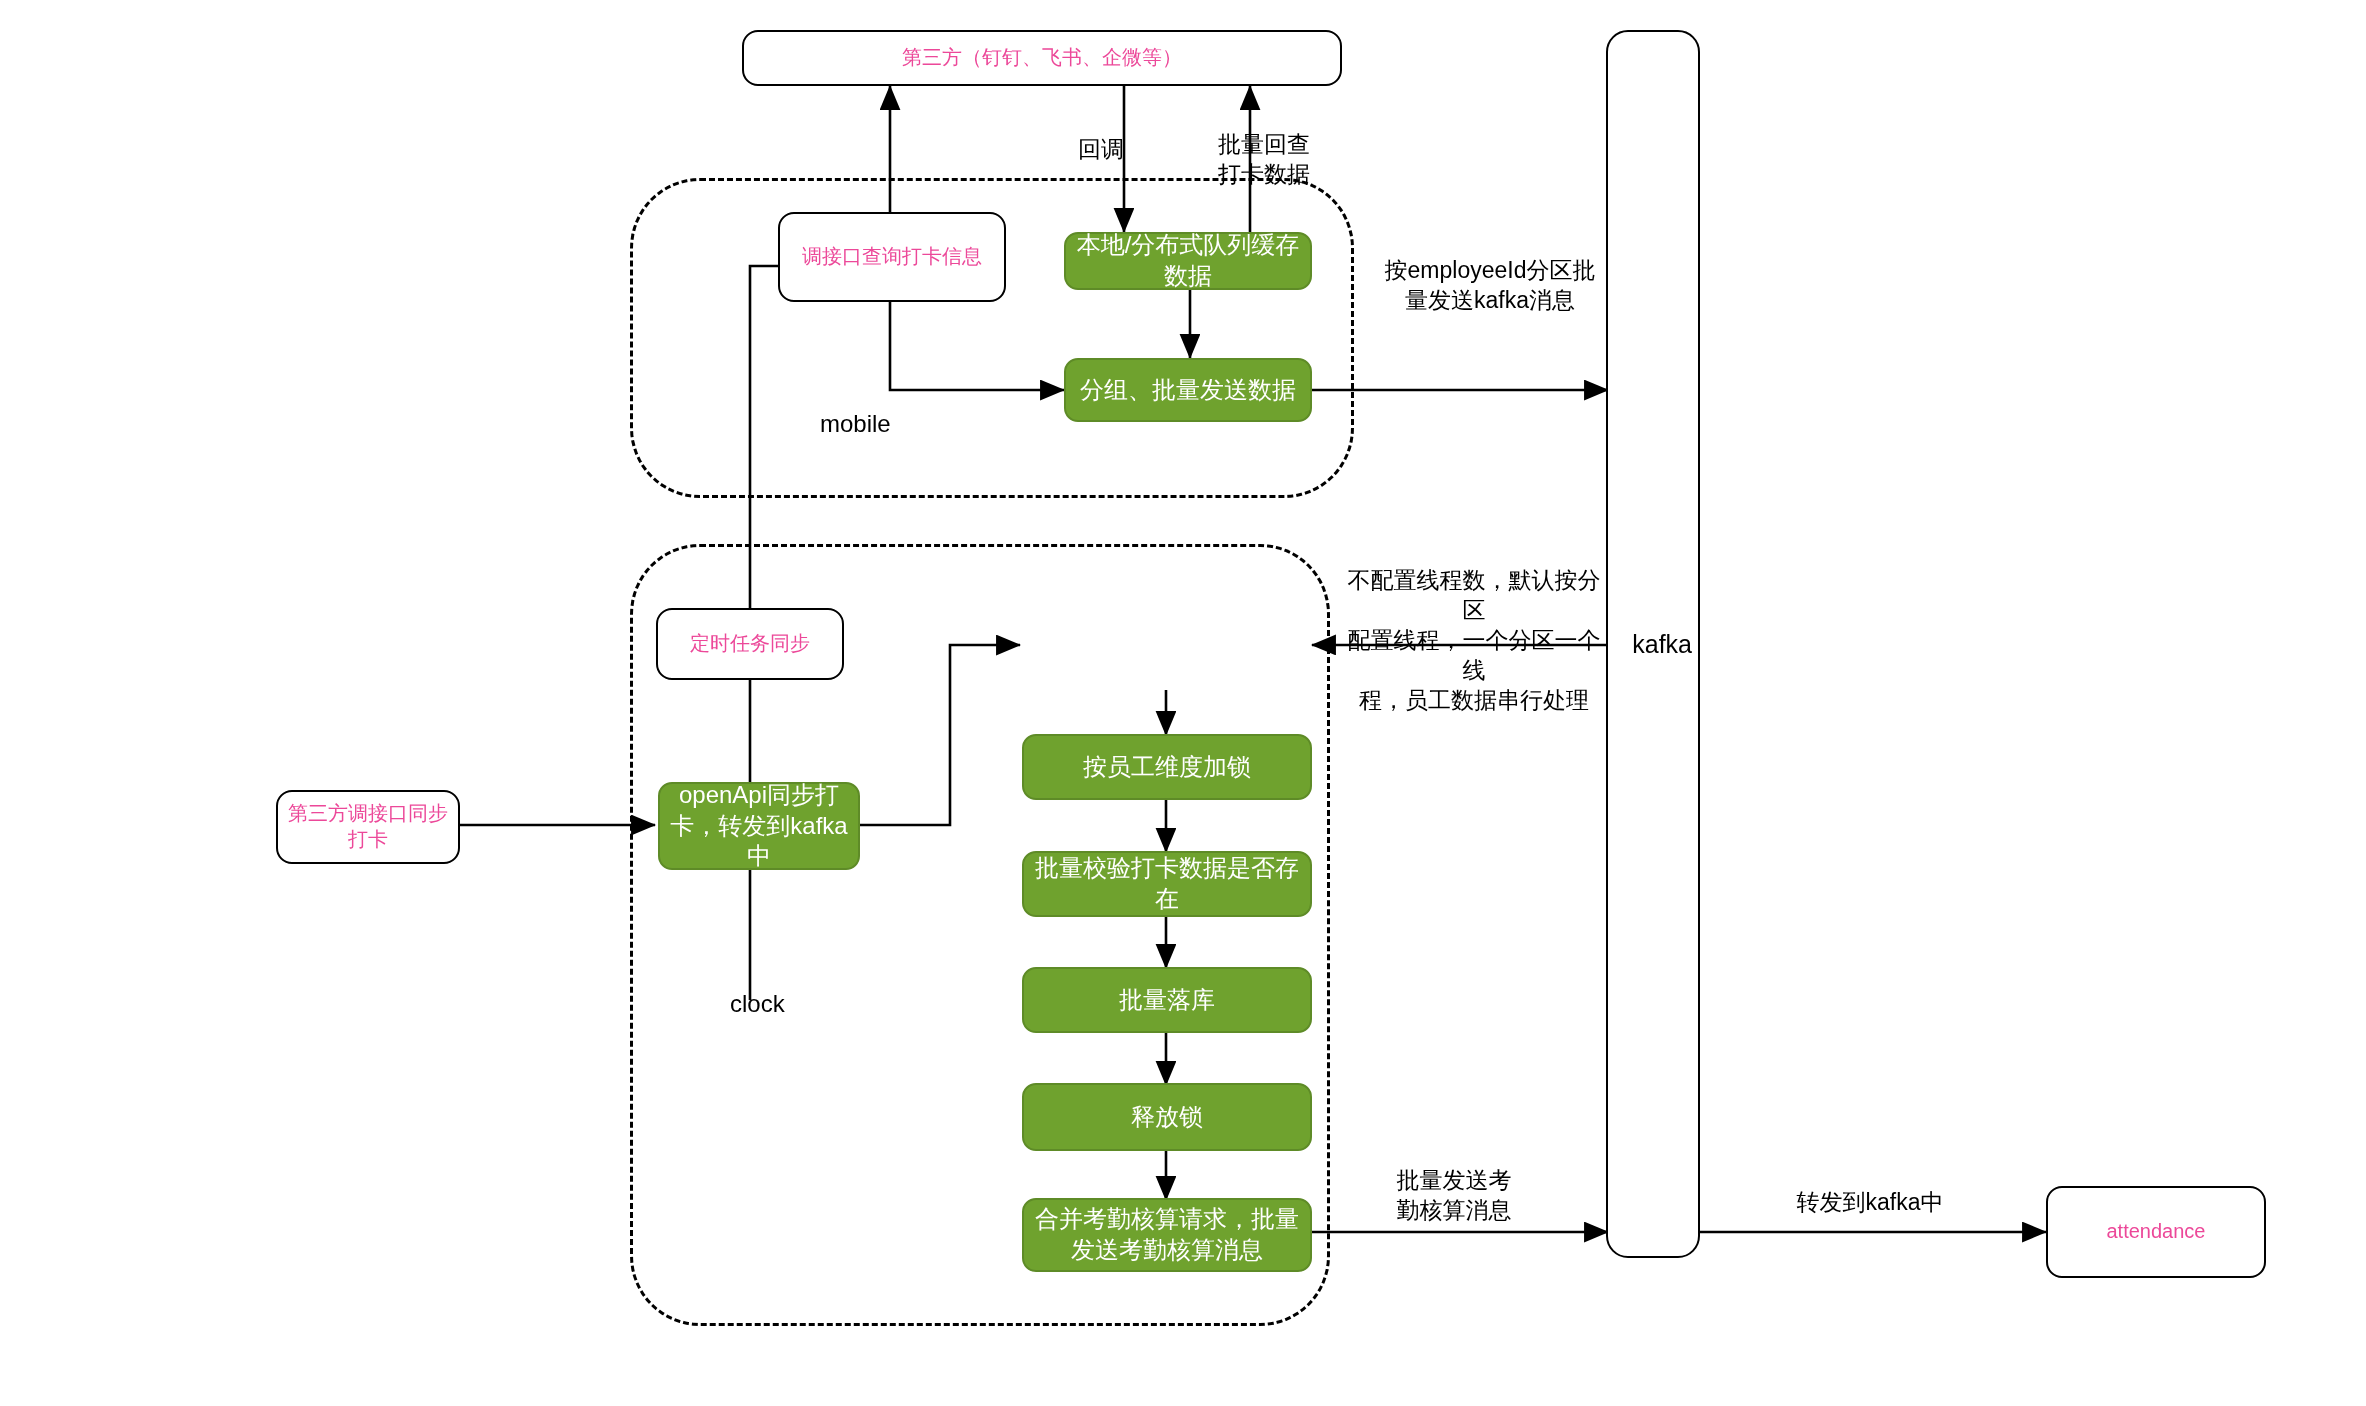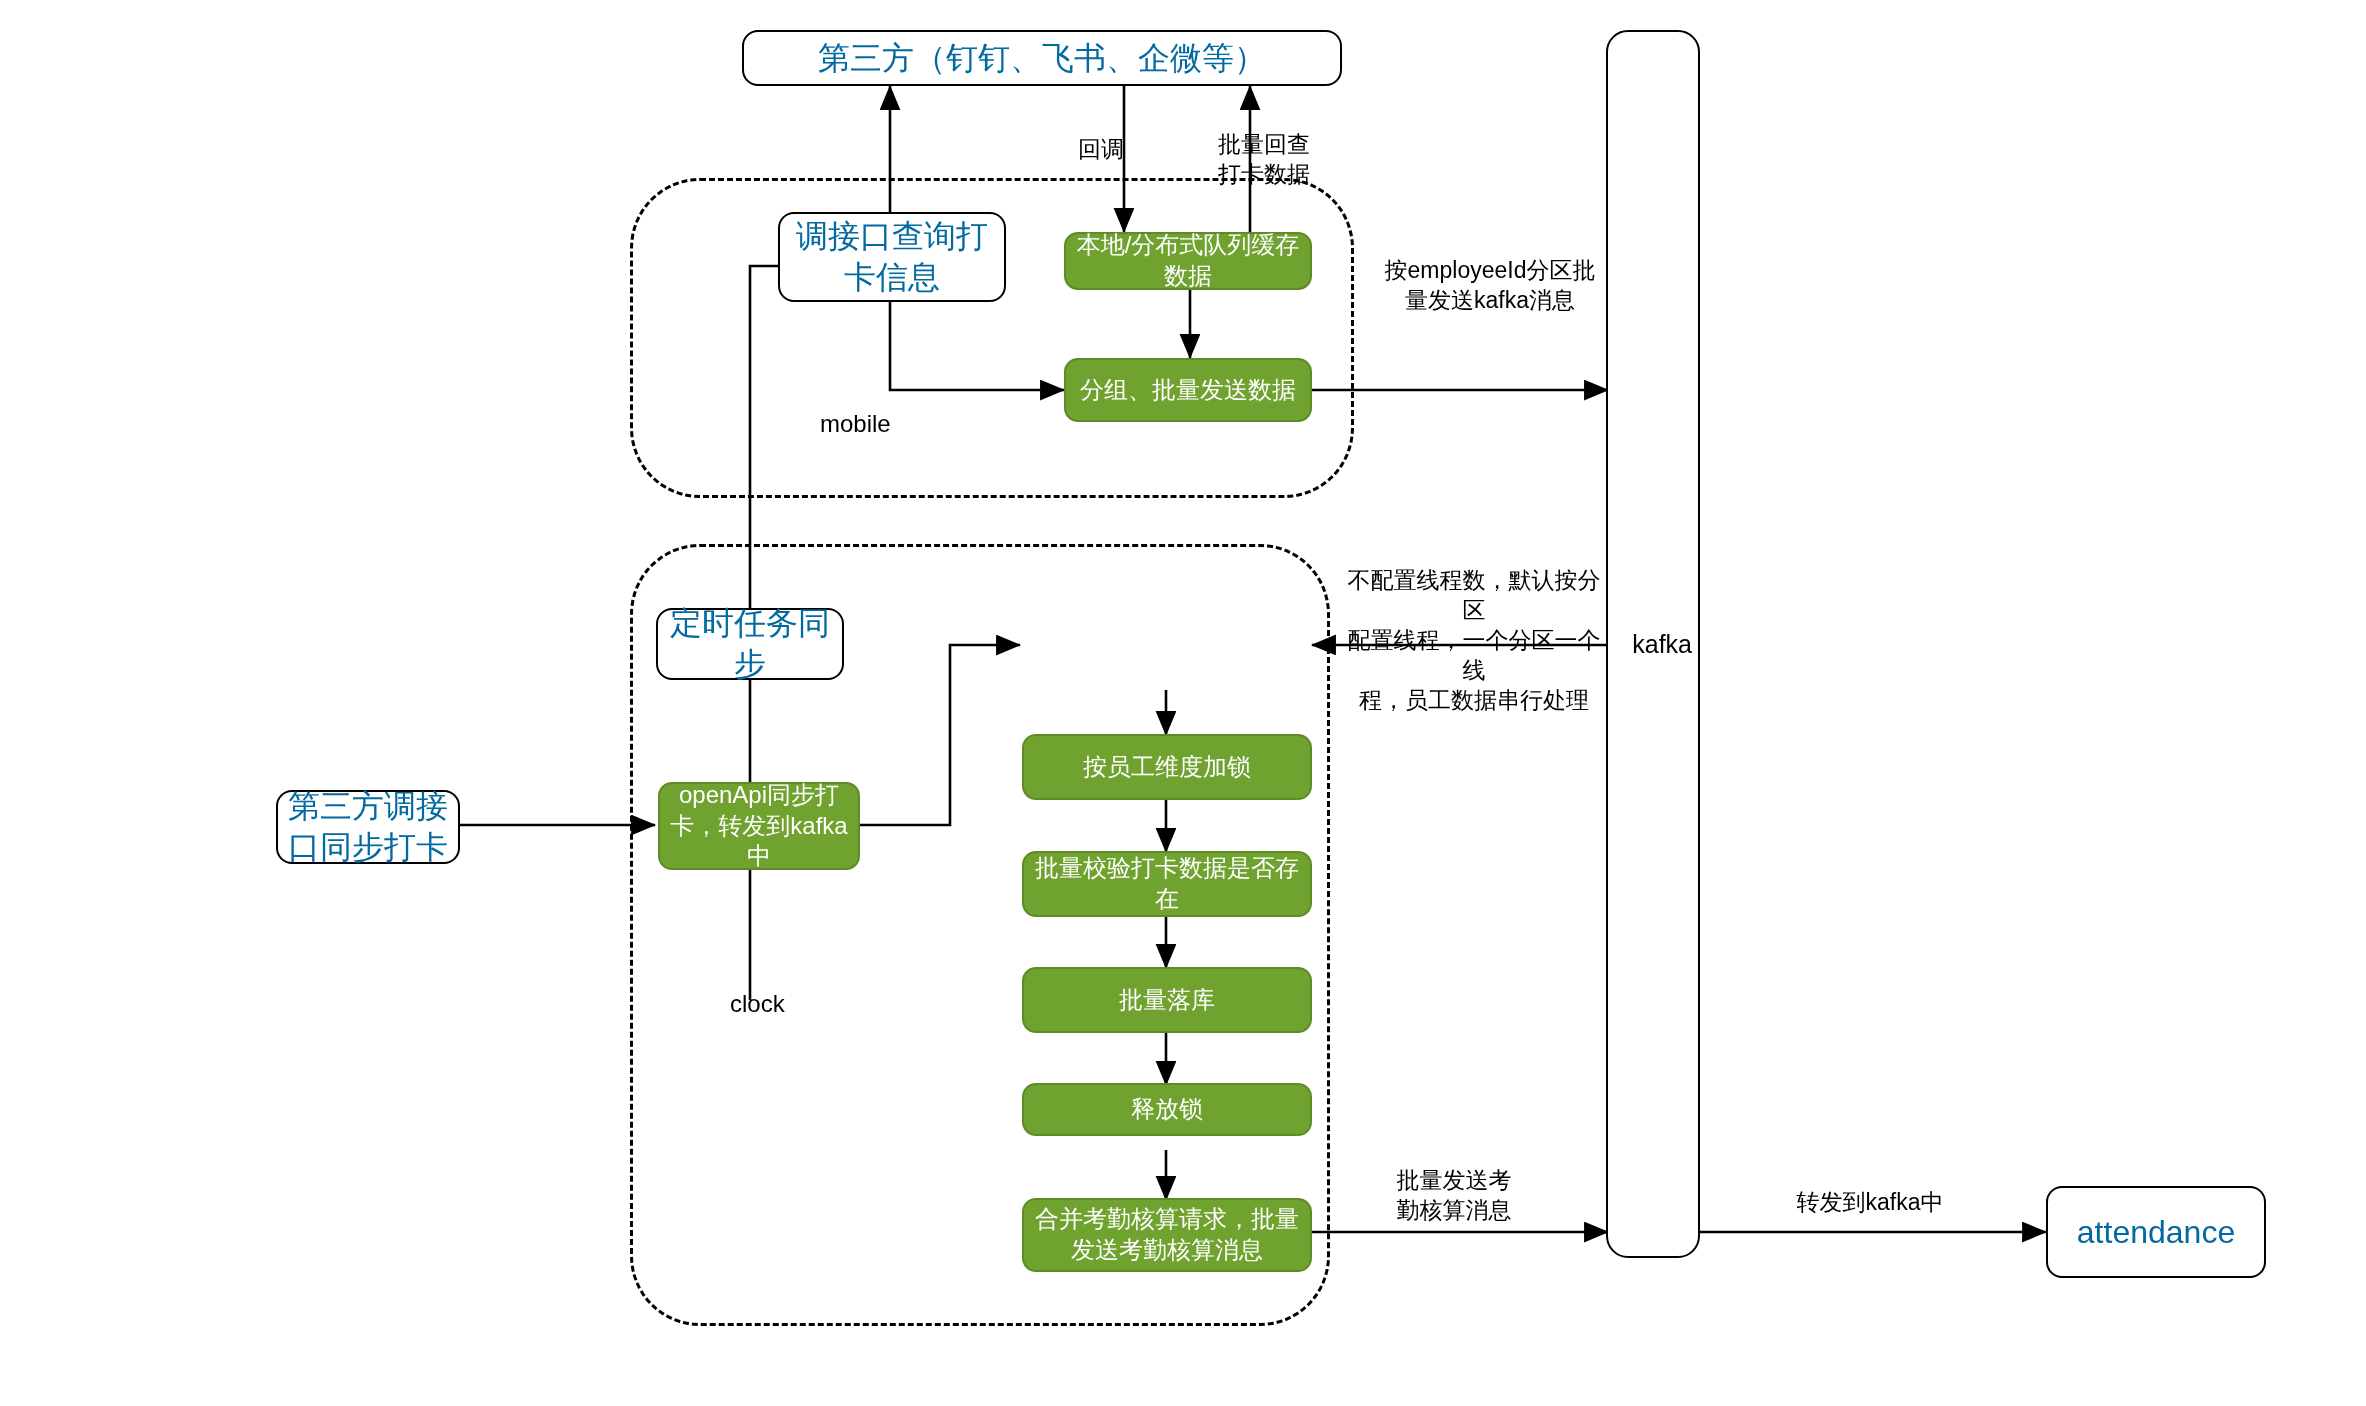--- a/index.html
+++ b/index.html
@@ -27,22 +27,22 @@
     display: flex;
     align-items: center;
     justify-content: center;
     text-align: center;
     line-height: 1.28;
     border-radius: 16px;
   }
   .node-plain {
     background: #ffffff;
     border: 2.5px solid #000000;
-    color: #0369a1;
-    font-size: 32px;
+    color: #ec4899;
+    font-size: 20px;
   }
   .node-green {
     background: #6FA22E;
     border: 2.5px solid #5E8B27;
     color: #ffffff;
     font-size: 24px;
     border-radius: 14px;
   }
   .group-box {
     position: absolute;
@@ -169,21 +169,21 @@
   </div>
 
   <div class="node node-green" style="left:1022px; top:851px; width:290px; height:66px;">
     <span class="node-inner">批量校验打卡数据是否存在</span>
   </div>
 
   <div class="node node-green" style="left:1022px; top:967px; width:290px; height:66px;">
     <span class="node-inner">批量落库</span>
   </div>
 
-  <div class="node node-green" style="left:1022px; top:1083px; width:290px; height:53px;align-items:center;">
+  <div class="node node-green" style="left:1022px; top:1083px; width:290px; height:68px;align-items:center;">
     <span class="node-inner">释放锁</span>
   </div>
 
   <div class="node node-green" style="left:1022px; top:1198px; width:290px; height:74px;">
     <span class="node-inner">合并考勤核算请求，批量发送考勤核算消息</span>
   </div>
 
   <div class="kafka-node" style="left:1606px; top:30px; width:94px; height:1228px;"></div>
   <div class="kafka-label" style="left:1614px; top:630px; width:78px; text-align:right;">kafka</div>
 

